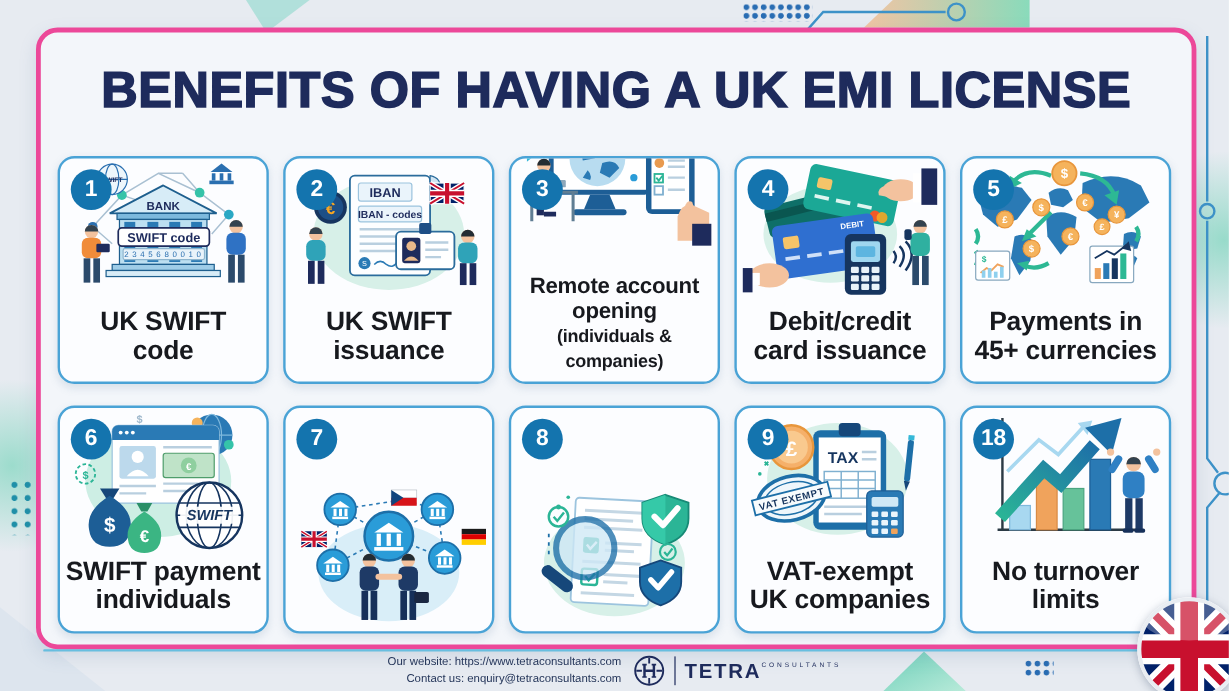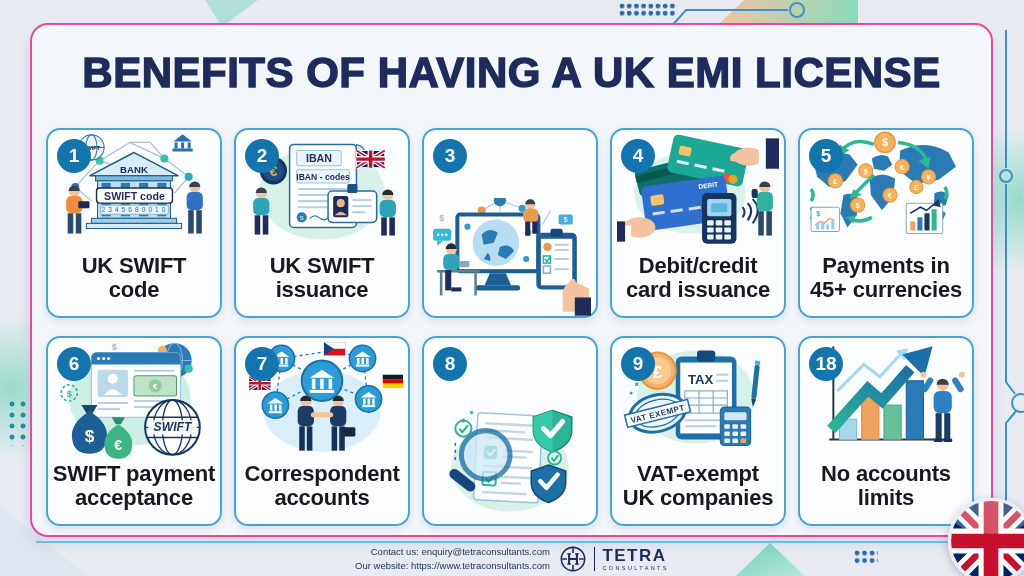--- a/index.html
+++ b/index.html
@@ -9,21 +9,21 @@
     font-family:"Liberation Sans",sans-serif;
   }
   .bg-layer{position:absolute;inset:0;z-index:0;}
   .dots{position:absolute;background-image:radial-gradient(circle at 3px 3px,#2a6db3 2.1px,transparent 2.7px);background-size:7.2px 7.2px;}
   .dots-top{left:619px;top:3px;width:58px;height:15px;}
   .dots-left{left:9px;top:401px;width:56px;height:45px;background-size:11px 11px;background-image:radial-gradient(circle at 3px 3px,#1f8fa8 2.2px,transparent 2.8px);}
   .dots-br{left:854px;top:550px;width:24px;height:15px;background-size:7.5px 7.5px;}
 
   .frame{
     position:absolute;left:30px;top:23px;width:959px;height:510px;z-index:1;
-    background:#f3f6fa;border:2px solid #ec4899;border-radius:18px;
+    background:#f3f6fa;border:4px solid #ec4899;border-radius:18px;
     box-shadow:0 6px 14px rgba(100,130,165,.18);
   }
   .echo-line{position:absolute;left:36px;top:541px;width:949px;height:2px;background:#4cb6dd;border-radius:2px;z-index:1;opacity:.8;}
 
   .title{
     margin-top:24px;text-align:center;
     font-size:42px;font-weight:bold;color:#1e2b5c;
     letter-spacing:.5px;-webkit-text-stroke:1.4px #1e2b5c;
   }
   .cards{
@@ -50,21 +50,21 @@
   .label .sub{font-size:15px;}
   .label-mixed{padding-bottom:7px;font-size:18.5px;}
 
   .footer{
     position:absolute;left:0;top:545px;width:100%;z-index:2;
     display:flex;align-items:center;justify-content:center;gap:9px;
   }
   .footer-lines{text-align:right;font-size:9.5px;color:#25365a;line-height:1.45;}
   .logo{display:flex;align-items:center;gap:7px;}
   .logo-divider{width:1.5px;height:24px;background:#1e2b5c;}
-  .logo-text-wrap{display:flex;flex-direction:column;line-height:1;}
+  .logo-text-wrap{display:flex;flex-direction:row;line-height:1;}
   .logo-text{font-size:17px;font-weight:bold;color:#1e2b5c;letter-spacing:1.5px;}
   .logo-sub{font-size:5.5px;color:#1e2b5c;letter-spacing:2.4px;margin-top:2px;}
 
   .uk-flag{
     position:absolute;left:947px;top:497px;width:88px;height:88px;z-index:3;
     border-radius:50%;filter:drop-shadow(0 2px 4px rgba(60,80,110,.35));
   }
 </style>
 </head>
 <body>
@@ -306,20 +306,24 @@
               <polygon points="8,42 8,47 14,42" fill="#35b8d8"></polygon>
             <circle cx="9" cy="36" r="1.3" fill="#fff"></circle>
               <circle cx="13" cy="36" r="1.3" fill="#fff"></circle>
               <circle cx="17" cy="36" r="1.3" fill="#fff"></circle>
           </g>
           <text x="10" y="22" font-size="9" font-weight="bold" fill="#9fb8cc">$</text>
           <rect x="128" y="16" width="14" height="10" rx="2" fill="#2a9cd8" opacity=".85"></rect>
             <text x="135" y="23.5" font-size="7" fill="#fff" text-anchor="middle">$</text>
         </svg>
       </div>
+      <div class="label label-mixed">
+        <span>Remote account opening</span>
+        <span class="sub">(individuals &amp; companies)</span>
+      </div>
     </div>
 
     <div class="card">
       <div class="badge">4</div>
       <div class="art">
         <svg width="162" height="122" viewBox="0 0 160 120">
           <ellipse cx="72" cy="62" rx="55" ry="40" fill="#d9f1e9"></ellipse>
           <g transform="rotate(-14 60 40)">
             <rect x="18" y="30" width="78" height="26" rx="4" fill="#0e6f68"></rect>
             <rect x="18" y="35" width="78" height="7" fill="#0a5650"></rect>
@@ -515,21 +519,21 @@
             <circle cx="118" cy="88" r="27" fill="#fff" stroke="#16355f" stroke-width="2"></circle>
             <ellipse cx="118" cy="88" rx="10" ry="27" fill="none" stroke="#16355f" stroke-width="1.3"></ellipse>
             <ellipse cx="118" cy="88" rx="19" ry="27" fill="none" stroke="#16355f" stroke-width="1.3"></ellipse>
             <path d="M93 78 h50 M91 88 h54 M93 98 h50" stroke="#16355f" stroke-width="1.3" fill="none"></path>
             <rect x="94" y="81" width="48" height="14" fill="#fff" opacity=".92"></rect>
             <text x="118" y="92" font-size="12" font-weight="bold" font-style="italic" fill="#16355f" text-anchor="middle">SWIFT</text>
           </g>
         </svg>
       </div>
       <div class="label">SWIFT payment
-acceptance</div>
+individuals</div>
     </div>
 
     <div class="card">
       <div class="badge">7</div>
       <div class="art">
         <svg width="162" height="122" viewBox="0 0 160 120">
           <ellipse cx="80" cy="72" rx="58" ry="40" fill="#d9eef8"></ellipse>
           <g stroke="#2a7ab5" stroke-width="1.3" stroke-dasharray="3 3" fill="none">
             <path d="M80 42 L40 20 M80 42 L120 20 M80 42 L34 66 M80 42 L126 60 M40 20 L34 66 M120 20 L126 60 M40 20 L92 12 M120 20 L92 12"></path>
           </g>
@@ -599,22 +603,20 @@
             <circle cx="96" cy="62" r="5.5" fill="#f3c29e"></circle>
               <path d="M90.5 62 a5.5 5.5 0 0 1 11 0 z" fill="#232c33"></path>
             <rect x="88" y="67" width="16" height="20" rx="5" fill="#1e3a66"></rect>
             <rect x="89.5" y="87" width="5.5" height="24" fill="#16305a"></rect>
               <rect x="97" y="87" width="5.5" height="24" fill="#16305a"></rect>
             <rect x="69" y="73" width="22" height="5" rx="2.5" fill="#f3c29e"></rect>
             <rect x="101" y="88" width="12" height="9" rx="1.5" fill="#1a2742"></rect>
           </g>
         </svg>
       </div>
-      <div class="label">Correspondent
-accounts</div>
     </div>
 
     <div class="card">
       <div class="badge">8</div>
       <div class="art">
         <svg width="162" height="122" viewBox="0 0 160 120">
           <ellipse cx="80" cy="64" rx="58" ry="44" fill="#d7f0e8"></ellipse>
           <circle cx="34" cy="18" r="2" fill="#2bb596"></circle>
             <circle cx="42" cy="10" r="1.5" fill="#2bb596"></circle>
           <g transform="rotate(3 80 56)">
@@ -772,33 +774,33 @@
             <rect x="148" y="38" width="6" height="16" rx="3" fill="#2f80c4" transform="rotate(-32 151 46)"></rect>
             <circle cx="117" cy="36" r="3" fill="#f3c29e"></circle>
               <circle cx="155" cy="36" r="3" fill="#f3c29e"></circle>
             <rect x="129" y="74" width="6" height="26" fill="#1e3a66"></rect>
               <rect x="137.5" y="74" width="6" height="26" fill="#1e3a66"></rect>
             <rect x="127" y="99" width="9" height="3.5" rx="1.5" fill="#16305a"></rect>
               <rect x="136.5" y="99" width="9" height="3.5" rx="1.5" fill="#16305a"></rect>
           </g>
         </svg>
       </div>
-      <div class="label">No accounts
+      <div class="label">No turnover
 limits</div>
     </div>
 
   </div>
 </div>
 
 <div class="echo-line"></div>
 
 <div class="footer">
   <div class="footer-lines">
+    <div>Our website: https://www.tetraconsultants.com</div>
     <div>Contact us: enquiry@tetraconsultants.com</div>
-    <div>Our website: https://www.tetraconsultants.com</div>
   </div>
   <div class="logo">
     <svg width="28" height="28" viewBox="0 0 30 30">
       <circle cx="15" cy="15" r="12.5" fill="none" stroke="#1e2b5c" stroke-width="1.7"></circle>
       <path d="M15 3.5 v5 M15 21.5 v5 M3.5 15 h5 M21.5 15 h5" stroke="#1e2b5c" stroke-width="1.7"></path>
       <path d="M10.8 9.5 v11 M19.2 9.5 v11 M10.8 15 h8.4" stroke="#1e2b5c" stroke-width="2.2"></path>
       <path d="M8.8 9.5 h4 M17.2 9.5 h4 M8.8 20.5 h4 M17.2 20.5 h4" stroke="#1e2b5c" stroke-width="1.4"></path>
     </svg>
     <div class="logo-divider"></div>
     <div class="logo-text-wrap">

